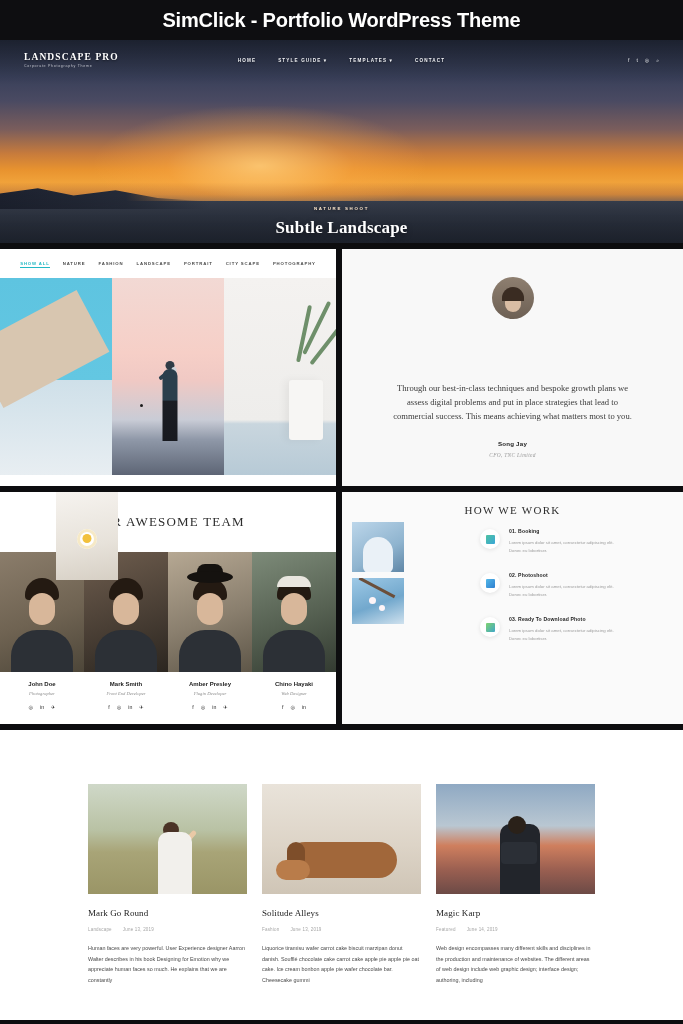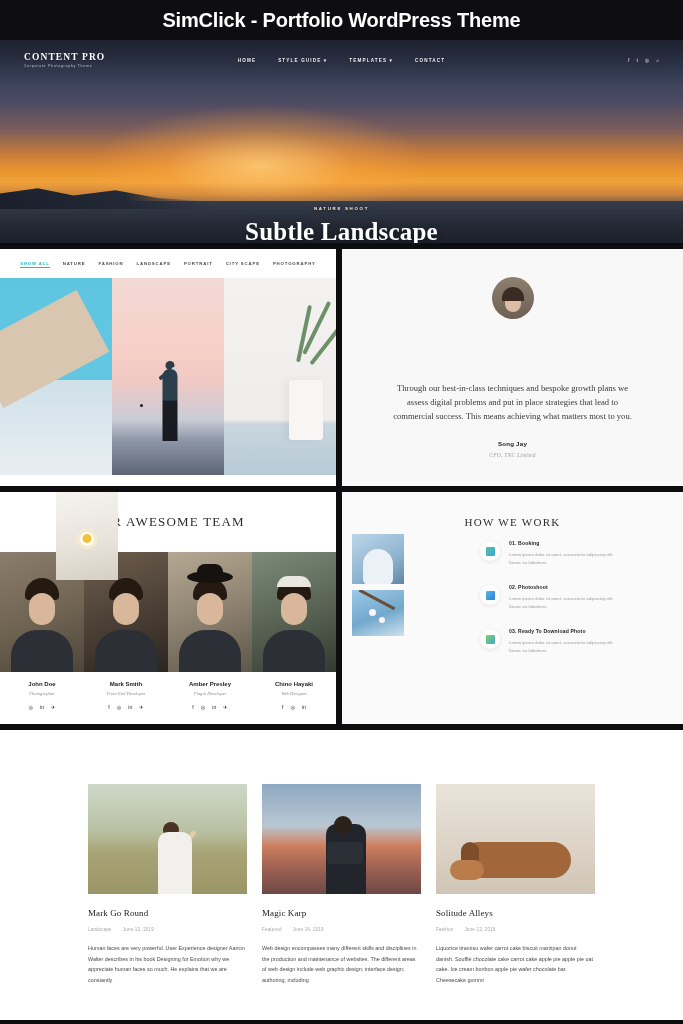--- a/index.html
+++ b/index.html
@@ -63,21 +63,21 @@
     text-decoration:none; text-shadow:0 1px 2px rgba(0,0,0,.4); white-space:nowrap;
   }
   .navicons { display:flex; gap:7px; align-items:center; width:150px; justify-content:flex-end;}
   .navicons span { color:#eceef2; font-size:5px; text-shadow:0 1px 2px rgba(0,0,0,.4); }
 
   .hero-center {
     position:absolute; left:0; right:0; top:166px; text-align:center; z-index:5;
   }
   .hero-kicker { color:#fbe6cd; font-size:4.4px; letter-spacing:1.7px; font-weight:700; text-shadow:0 1px 3px rgba(0,0,0,.5); }
   .hero-title {
-    color:#fff; font-family:"Liberation Serif", serif; font-size:25px; font-weight:700;
+    color:#fff; font-family:"Liberation Serif", serif; font-size:17px; font-weight:700;
     letter-spacing:.2px; margin-top:7px; text-shadow:0 2px 6px rgba(0,0,0,.45);
   }
   .panel { background:#fff; }
 
   
   .blockrow { position:relative; margin-top:6px; display:flex; gap:6px; }
   .portfolio { width:336px; background:#fff; height:237px; overflow:hidden; }
   .filters { display:flex; justify-content:center; gap:13px; padding:12px 0 10px 0; }
   .filters .f { font-size:4.3px; letter-spacing:.85px; color:#4a4a4a; font-weight:700; white-space:nowrap;}
   .filters .f.active { color:#22b8c4; border-bottom:1px solid #22b8c4; padding-bottom:1px; }
@@ -116,21 +116,21 @@
   }
   .qname { margin-top:17px; font-size:6.2px; font-weight:700; color:#222; letter-spacing:.2px;}
   .qrole { margin-top:5px; font-family:"Liberation Serif", serif; font-style:italic; font-size:5.4px; color:#9a9a9a; letter-spacing:.3px;}
 
   
   .team { width:336px; background:#fff; height:232px; overflow:hidden; }
   .team h2, .how h2 {
     text-align:center; font-family:"Liberation Serif", serif; font-weight:400;
     font-size:13px; color:#2d2d2d; letter-spacing:1.2px; padding-top:22px;
   }
-  .how h2 { font-size:11px; letter-spacing:1.3px; padding-top:24px; }
+  .how h2 { font-size:11px; letter-spacing:1.3px; padding-top:12px; }
   .members { display:flex; margin-top:22px; }
   .member { flex:1; }
   .mphoto { height:120px; position:relative; overflow:hidden; }
   .m1{background:linear-gradient(160deg,#8b7d6b,#6f6352 55%,#4d4639);}
   .m2{background:linear-gradient(160deg,#6e5d4e,#4a3f35 55%,#2b2620);}
   .m3{background:linear-gradient(160deg,#b6a893,#8a7f6e 55%,#5e5648);}
   .m4{background:linear-gradient(160deg,#7d8b79,#566152 55%,#333b31);}
   .mface{ position:absolute; left:50%; top:34%; width:26px;height:32px;border-radius:13px;background:#d8b79a; transform:translateX(-50%);}
   .mhair{ position:absolute; left:50%; top:22%; width:34px;height:22px;border-radius:17px 17px 4px 4px;background:#241a12; transform:translateX(-50%);}
   .mbody{ position:absolute; left:50%; bottom:0; width:62px;height:42px;border-radius:26px 26px 0 0;background:#2c3036; transform:translateX(-50%);}
@@ -206,21 +206,21 @@
 
   <div class="hero">
     <div class="sky"></div>
     <div class="sunglow"></div>
     <div class="sea"></div>
     <div class="ridge"></div>
     <div class="vig"></div>
 
     <div class="nav">
       <div class="brand">
-        <div class="logo">CONTENT PRO</div>
+        <div class="logo">LANDSCAPE PRO</div>
         <div class="tag">Corporate Photography Theme</div>
       </div>
       <div class="menu">
         <a href="#">HOME</a>
         <a href="#">STYLE GUIDE ▾</a>
         <a href="#">TEMPLATES ▾</a>
         <a href="#">CONTACT</a>
       </div>
       <div class="navicons">
         <span>f</span>
@@ -426,43 +426,43 @@
         </div>
         <div class="ctitle">Mark Go Round</div>
         <div class="cmeta">
           <span>Landscape</span>
           <span>June 13, 2019</span>
         </div>
         <div class="cbody">Human faces are very powerful. User Experience designer Aarron Walter describes in his book Designing for Emotion why we appreciate human faces so much. He explains that we are constantly</div>
       </div>
 
       <div class="card">
+        <div class="cimg c2">
+          <div class="dog"></div>
+          <div class="ear"></div>
+          <div class="snout"></div>
+        </div>
+        <div class="ctitle">Solitude Alleys</div>
+        <div class="cmeta">
+          <span>Fashion</span>
+          <span>June 13, 2019</span>
+        </div>
+        <div class="cbody">Liquorice tiramisu wafer carrot cake biscuit marzipan donut danish. Soufflé chocolate cake carrot cake apple pie apple pie oat cake. Ice cream bonbon apple pie wafer chocolate bar. Cheesecake gummi</div>
+      </div>
+
+      <div class="card">
         <div class="cimg c3">
           <div class="w"></div>
           <div class="top"></div>
           <div class="wh"></div>
         </div>
         <div class="ctitle">Magic Karp</div>
         <div class="cmeta">
           <span>Featured</span>
           <span>June 14, 2019</span>
         </div>
         <div class="cbody">Web design encompasses many different skills and disciplines in the production and maintenance of websites. The different areas of web design include web graphic design; interface design; authoring, including</div>
       </div>
 
-      <div class="card">
-        <div class="cimg c2">
-          <div class="dog"></div>
-          <div class="ear"></div>
-          <div class="snout"></div>
-        </div>
-        <div class="ctitle">Solitude Alleys</div>
-        <div class="cmeta">
-          <span>Fashion</span>
-          <span>June 13, 2019</span>
-        </div>
-        <div class="cbody">Liquorice tiramisu wafer carrot cake biscuit marzipan donut danish. Soufflé chocolate cake carrot cake apple pie apple pie oat cake. Ice cream bonbon apple pie wafer chocolate bar. Cheesecake gummi</div>
-      </div>
-
     </div>
   </div>
 
 </div>
 
 </body></html>

